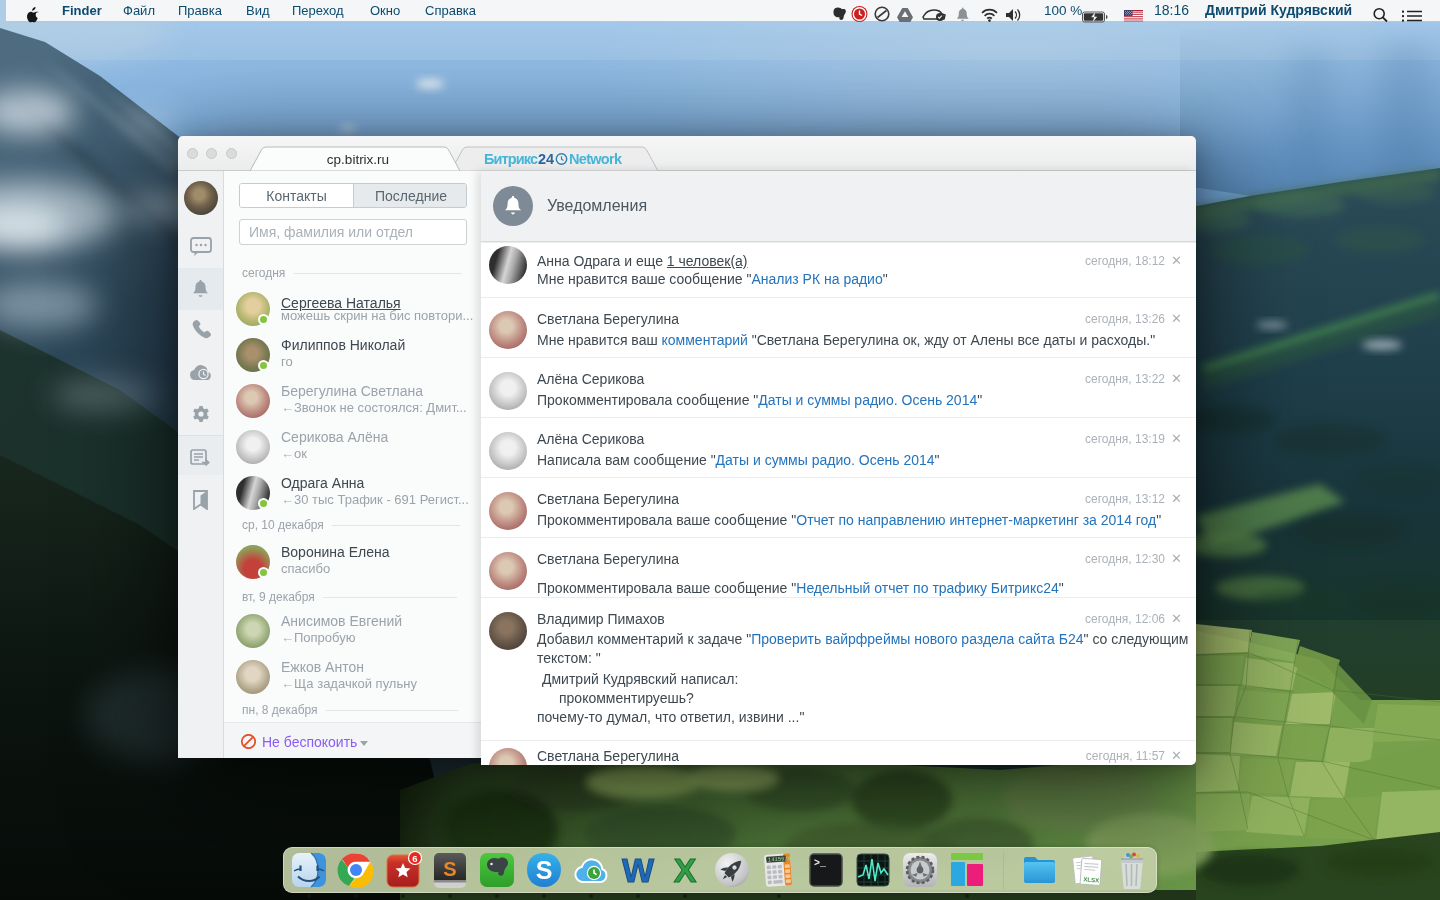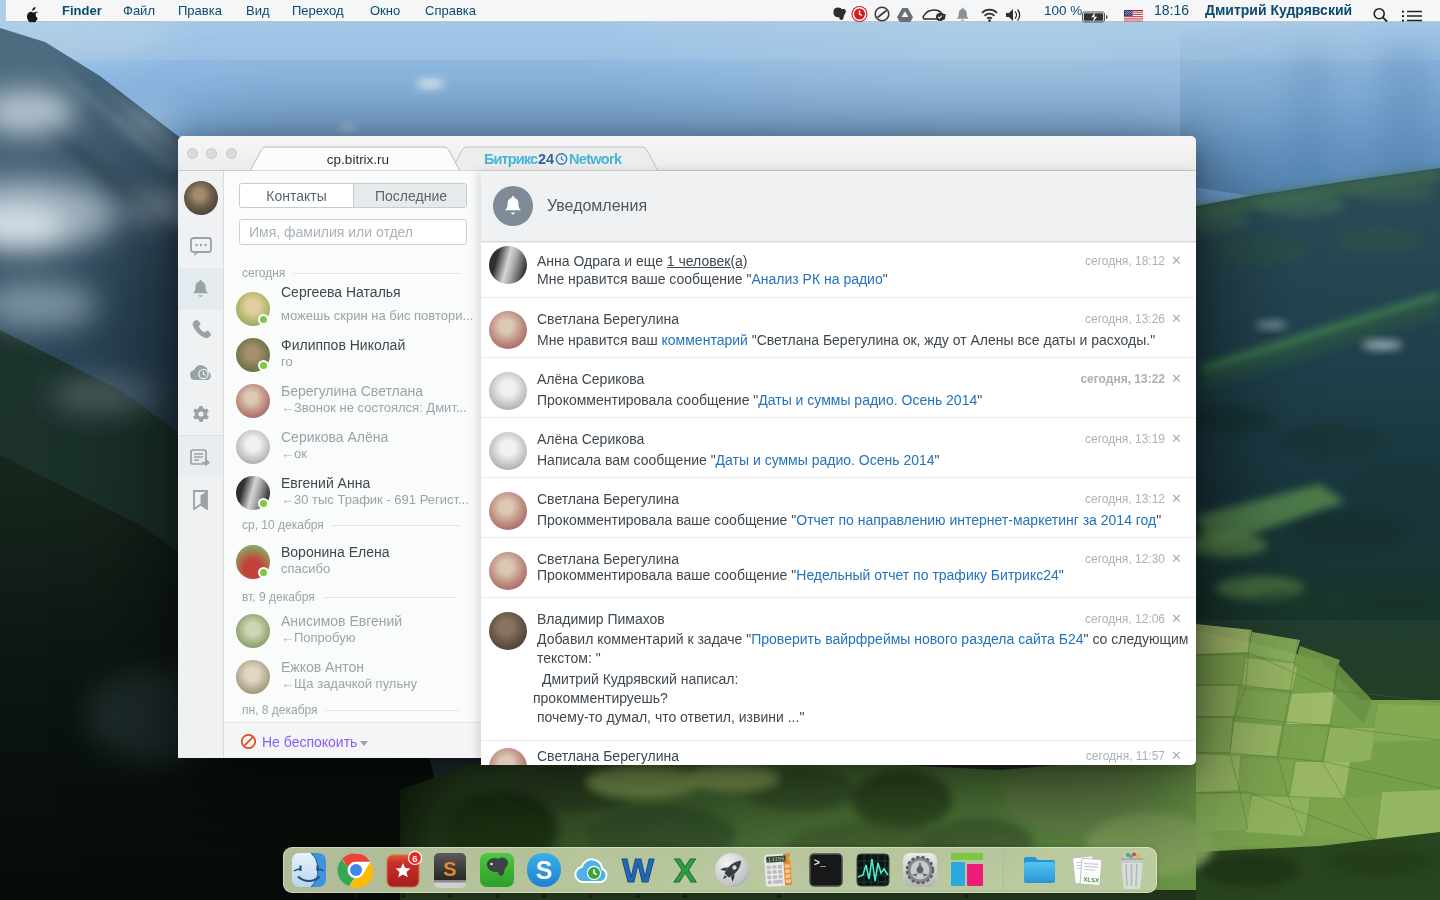--- a/index.html
+++ b/index.html
@@ -390,35 +390,35 @@
     </div>
     <div id="contacts">
       <div class="abs" style="left:15px;top:48px;width:228px;height:26px;border:1px solid #ccd1d4;border-radius:3px;background:#fff;line-height:25px;font-size:14px;color:#a9b2b9;padding-left:9px;">Имя, фамилия или отдел</div>
       <div class="abs" style="left:15px;top:12px;width:228px;height:25px;border:1px solid #c6cbce;border-radius:3px;overflow:hidden;">
         <div class="abs" style="left:0;top:0;width:114px;height:25px;background:#fff;border-right:1px solid #c6cbce;text-align:center;line-height:24px;font-size:14px;color:#5b6770;">Контакты</div>
         <div class="abs" style="left:114px;top:0;width:114px;height:25px;background:#e6eaec;text-align:center;line-height:24px;font-size:14px;color:#5b6770;">Последние</div>
       </div>
       <div class="dhead abs" style="left:18px;top:95px;">сегодня <span class="hline" style="width:168px;"></span></div>
       <div class="av" style="left:12px;top:121px;width:34px;height:34px;background:radial-gradient(circle at 50% 42%, #e3cf9e 25%, #b8b873 55%, #7d9a4e 100%);"></div>
       <div class="dot" style="left:34px;top:143px;"></div>
-      <div class="nm abs" style="left:57px;top:113px;">Сергеева Наталья</div>
+      <div class="nm abs" style="left:57px;top:124px;text-decoration:underline;">Сергеева Наталья</div>
       <div class="sub abs" style="left:57px;top:137px;">можешь скрин на бис повтори...</div>
       <div class="av" style="left:12px;top:167px;width:34px;height:34px;background:radial-gradient(circle at 48% 45%, #a8906c 22%, #7c7a52 55%, #55683c 100%);"></div>
       <div class="dot" style="left:34px;top:189px;"></div>
       <div class="nm abs" style="left:57px;top:166px;">Филиппов Николай</div>
       <div class="sub abs" style="left:57px;top:183px;">го</div>
       <div class="av" style="left:12px;top:213px;width:34px;height:34px;background:radial-gradient(circle at 45% 40%, #dcc9b4 20%, #bd8a80 55%, #92484e 100%);"></div>
       <div class="nmg abs" style="left:57px;top:212px;">Берегулина Светлана</div>
       <div class="sub abs" style="left:57px;top:229px;"><span class="arr"></span>Звонок не состоялся: Дмит...</div>
       <div class="av" style="left:12px;top:259px;width:34px;height:34px;background:radial-gradient(circle at 50% 42%, #f0f0f0 25%, #c4c4c4 60%, #8d8d8d 100%);"></div>
       <div class="nmg abs" style="left:57px;top:258px;">Серикова Алёна</div>
       <div class="sub abs" style="left:57px;top:275px;"><span class="arr"></span>ок</div>
       <div class="av" style="left:12px;top:305px;width:34px;height:34px;background:linear-gradient(105deg, #2e2e2e 22%, #d5d5d5 48%, #a8a8a8 62%, #383838 88%);"></div>
       <div class="dot" style="left:34px;top:327px;"></div>
-      <div class="nm abs" style="left:57px;top:304px;">Евгений Анна</div>
+      <div class="nm abs" style="left:57px;top:304px;">Одрага Анна</div>
       <div class="sub abs" style="left:57px;top:321px;"><span class="arr"></span>30 тыс Трафик - 691 Регист...</div>
       <div class="dhead abs" style="left:18px;top:347px;">ср, 10 декабря <span class="hline" style="width:128px;"></span></div>
       <div class="av" style="left:12px;top:374px;width:34px;height:34px;background:radial-gradient(circle at 50% 70%, #c4403a 30%, #8da45c 75%, #6d8a48 100%);"></div>
       <div class="dot" style="left:34px;top:396px;"></div>
       <div class="nm abs" style="left:57px;top:373px;">Воронина Елена</div>
       <div class="sub abs" style="left:57px;top:390px;">спасибо</div>
       <div class="dhead abs" style="left:18px;top:419px;">вт, 9 декабря <span class="hline" style="width:134px;"></span></div>
       <div class="av" style="left:12px;top:443px;width:34px;height:34px;background:radial-gradient(circle at 50% 45%, #cdd6b2 25%, #9aad7c 60%, #6d8052 100%);"></div>
       <div class="nmg abs" style="left:57px;top:442px;">Анисимов Евгений</div>
       <div class="sub abs" style="left:57px;top:459px;"><span class="arr"></span>Попробую</div>
@@ -458,51 +458,51 @@
         <div class="nav" style="top:13px;background:radial-gradient(circle at 45% 40%, #dcc9b4 20%, #bd8a80 55%, #92484e 100%);"></div>
         <div class="nname" style="top:12.5px;">Светлана Берегулина</div>
         <div class="nbody" style="top:34px;">Мне нравится ваш <span class="lnk">комментарий</span> "Светлана Берегулина ок, жду от Алены все даты и расходы."</div>
         <div class="nts" style="top:13.5px;right:31px;">сегодня, 13:26</div>
         <div class="nx" style="top:12.5px;right:14px;">✕</div>
       </div>
       <div class="nrow" style="top:186px;height:60px;">
         <div class="nav" style="top:14px;background:radial-gradient(circle at 50% 42%, #f0f0f0 25%, #c4c4c4 60%, #8d8d8d 100%);"></div>
         <div class="nname" style="top:13px;">Алёна Серикова</div>
         <div class="nbody" style="top:33.5px;">Прокомментировала сообщение "<span class="lnk">Даты и суммы радио. Осень 2014</span>"</div>
-        <div class="nts" style="top:14px;right:31px;font-weight:bold;">сегодня, 13:22</div>
+        <div class="nts" style="top:14px;right:31px;">сегодня, 13:22</div>
         <div class="nx" style="top:13px;right:14px;">✕</div>
       </div>
       <div class="nrow" style="top:246px;height:60px;">
         <div class="nav" style="top:14px;background:radial-gradient(circle at 50% 42%, #f0f0f0 25%, #c4c4c4 60%, #8d8d8d 100%);"></div>
         <div class="nname" style="top:13px;">Алёна Серикова</div>
         <div class="nbody" style="top:33.5px;">Написала вам сообщение "<span class="lnk">Даты и суммы радио. Осень 2014</span>"</div>
         <div class="nts" style="top:14px;right:31px;">сегодня, 13:19</div>
         <div class="nx" style="top:13px;right:14px;">✕</div>
       </div>
       <div class="nrow" style="top:306px;height:60px;">
         <div class="nav" style="top:14px;background:radial-gradient(circle at 45% 40%, #dcc9b4 20%, #bd8a80 55%, #92484e 100%);"></div>
         <div class="nname" style="top:13px;">Светлана Берегулина</div>
         <div class="nbody" style="top:33.5px;">Прокомментировала ваше сообщение "<span class="lnk">Отчет по направлению интернет-маркетинг за 2014 год</span>"</div>
         <div class="nts" style="top:14px;right:31px;margin-left:28px;">сегодня, 13:12</div>
         <div class="nx" style="top:13px;right:14px;">✕</div>
       </div>
       <div class="nrow" style="top:366px;height:60px;">
         <div class="nav" style="top:14px;background:radial-gradient(circle at 45% 40%, #dcc9b4 20%, #bd8a80 55%, #92484e 100%);"></div>
         <div class="nname" style="top:13px;">Светлана Берегулина</div>
-        <div class="nbody" style="top:29px;">Прокомментировала ваше сообщение "<span class="lnk">Недельный отчет по трафику Битрикс24</span>"</div>
+        <div class="nbody" style="top:42px;">Прокомментировала ваше сообщение "<span class="lnk">Недельный отчет по трафику Битрикс24</span>"</div>
         <div class="nts" style="top:14px;right:31px;">сегодня, 12:30</div>
         <div class="nx" style="top:13px;right:14px;">✕</div>
       </div>
       <div class="nrow" style="top:426px;height:143px;">
         <div class="nav" style="top:14px;background:radial-gradient(circle at 45% 40%, #8a7460 20%, #5d4f42 60%, #3a332c 100%);"></div>
         <div class="nname" style="top:13px;">Владимир Пимахов</div>
         <div class="nbody" style="top:33px;">Добавил комментарий к задаче "<span class="lnk">Проверить вайрфреймы нового раздела сайта Б24</span>" со следующим</div>
         <div class="nbody" style="top:52px;">текстом: "</div>
         <div class="nbody" style="top:73px;left:61px;">Дмитрий Кудрявский написал:</div>
-        <div class="nbody" style="top:91.5px;left:52px;text-align:center;">прокомментируешь?</div>
+        <div class="nbody" style="top:91.5px;left:78px;text-align:center;">прокомментируешь?</div>
         <div class="nbody" style="top:111px;">почему-то думал, что ответил, извини ..."</div>
         <div class="nts" style="top:14px;right:31px;">сегодня, 12:06</div>
         <div class="nx" style="top:13px;right:14px;">✕</div>
       </div>
       <div class="nrow" style="top:569px;height:25px;">
         <div class="nav" style="top:7px;background:radial-gradient(circle at 45% 40%, #dcc9b4 20%, #bd8a80 55%, #92484e 100%);"></div>
         <div class="nname" style="top:7px;">Светлана Берегулина</div>
         <div class="nts" style="top:8px;right:31px;">сегодня, 11:57</div>
         <div class="nx" style="top:7px;right:14px;">✕</div>
       </div>

